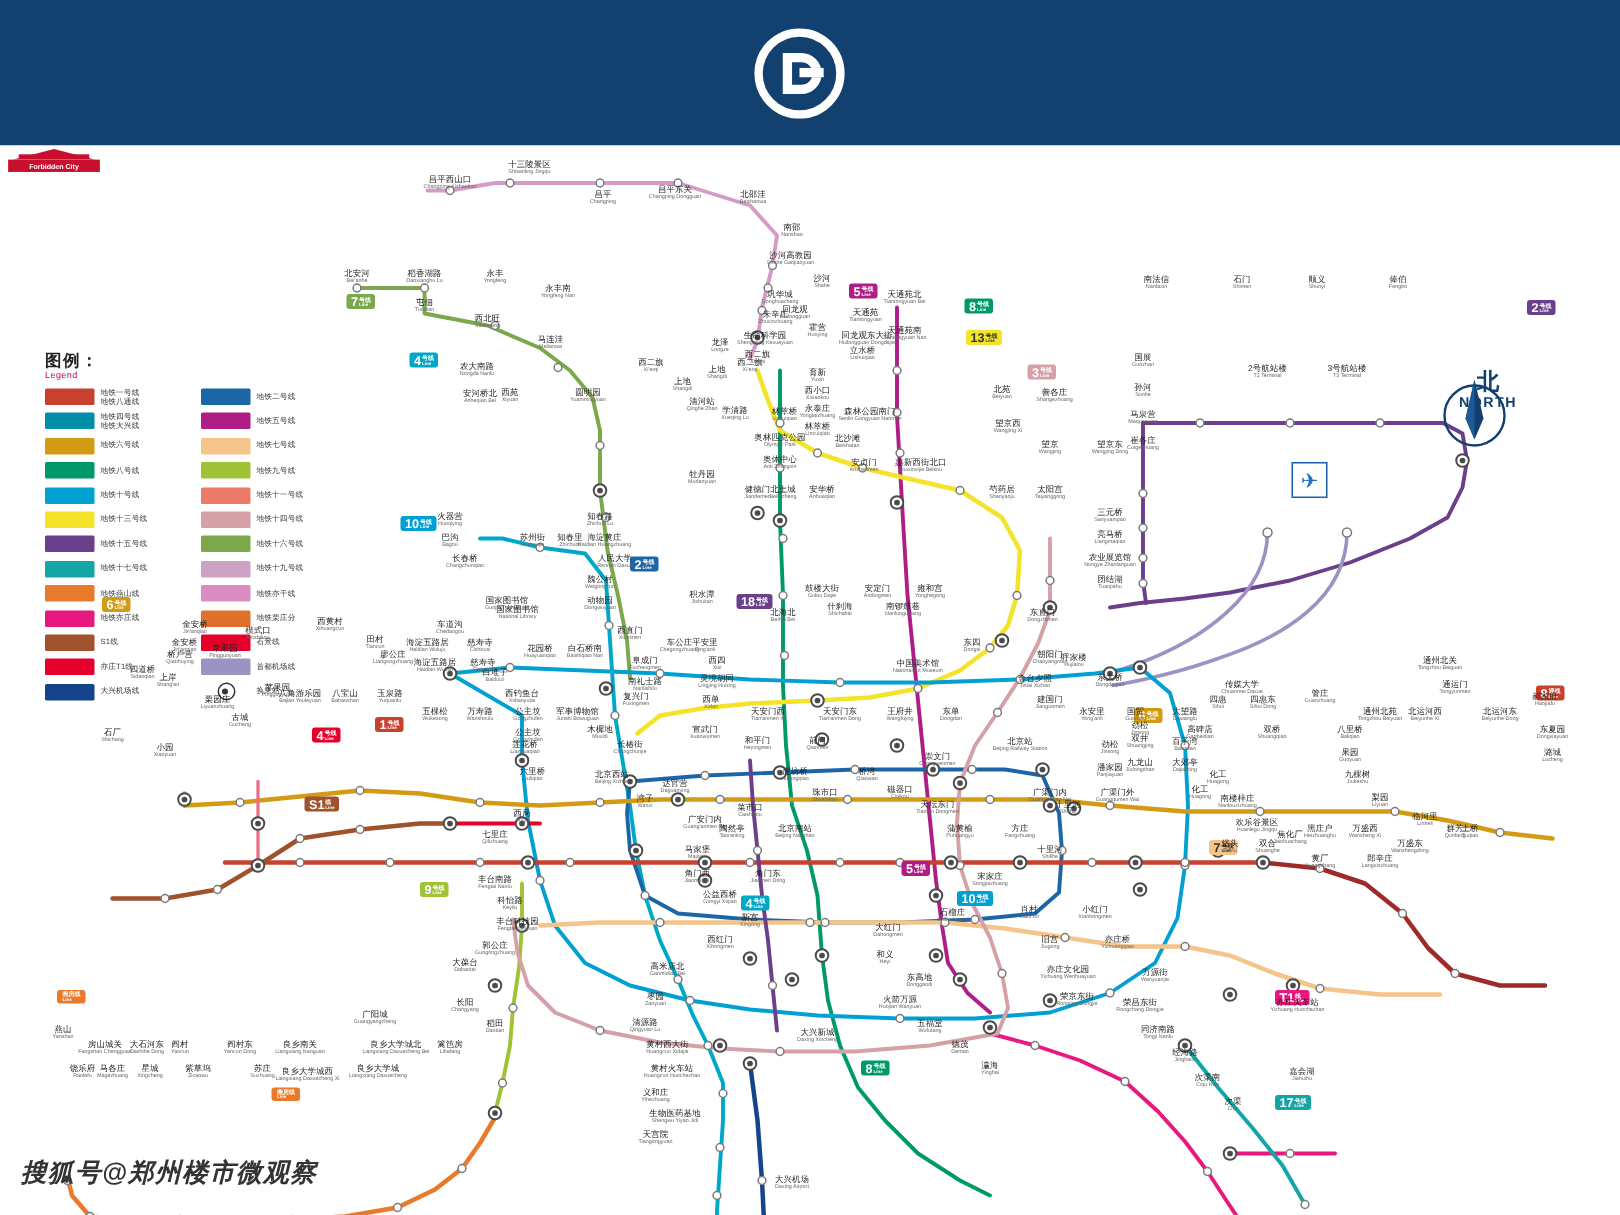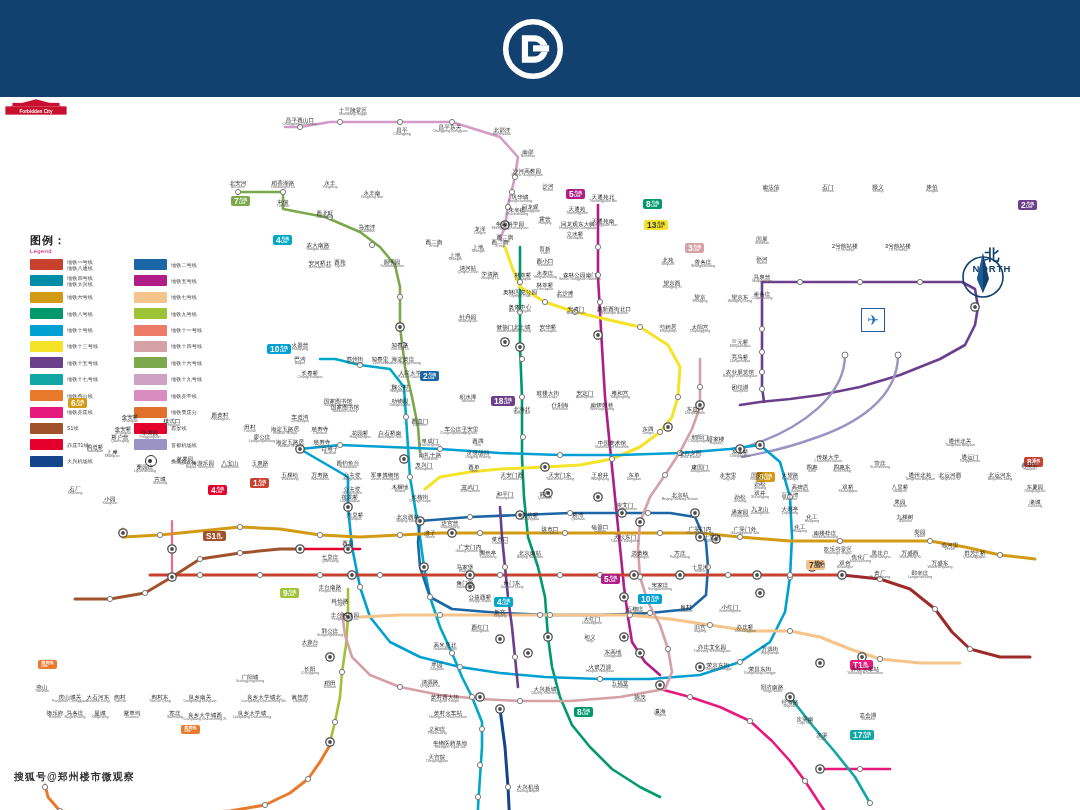--- a/index.html
+++ b/index.html
@@ -51,22 +51,22 @@
   .badge .num{font-size:8.4px;font-weight:bold;}
   .badge .sfx{font-size:4px;margin-left:.6px;line-height:1;text-align:left;}
   .badge .sfx i{font-style:normal;display:block;font-size:3px;}
 
   
   #fcity{position:absolute;left:500px;top:452px;width:72px;height:20px;}
   .airplane{position:absolute;width:22px;height:22px;border:1.4px solid #1a5fa8;background:#fff;
             display:flex;align-items:center;justify-content:center;color:#1a6fc4;font-size:14px;}
 
   
-  #watermark{position:absolute;left:14px;top:770px;font-size:10px;color:#333;
-             letter-spacing:1px;font-weight:bold;}
+  #watermark{position:absolute;left:14px;top:770px;font-size:17px;color:#333;
+             letter-spacing:1px;font-weight:bold;font-style:italic;}
 </style>
 </head>
 <body>
 
 <div id="header">
   <svg class="logo" viewBox="0 0 100 100">
     <circle cx="50" cy="50" r="44" fill="none" stroke="#ffffff" stroke-width="9"></circle>
     <path d="M32 28 h20 a22 22 0 0 1 0 44 h-20 z M42 38 v24 h10 a12 12 0 0 0 0 -24 z" fill="#ffffff"></path>
     <rect x="50" y="44" width="34" height="10" fill="#12406f"></rect>
     <rect x="50" y="44" width="26" height="10" fill="#ffffff"></rect>

